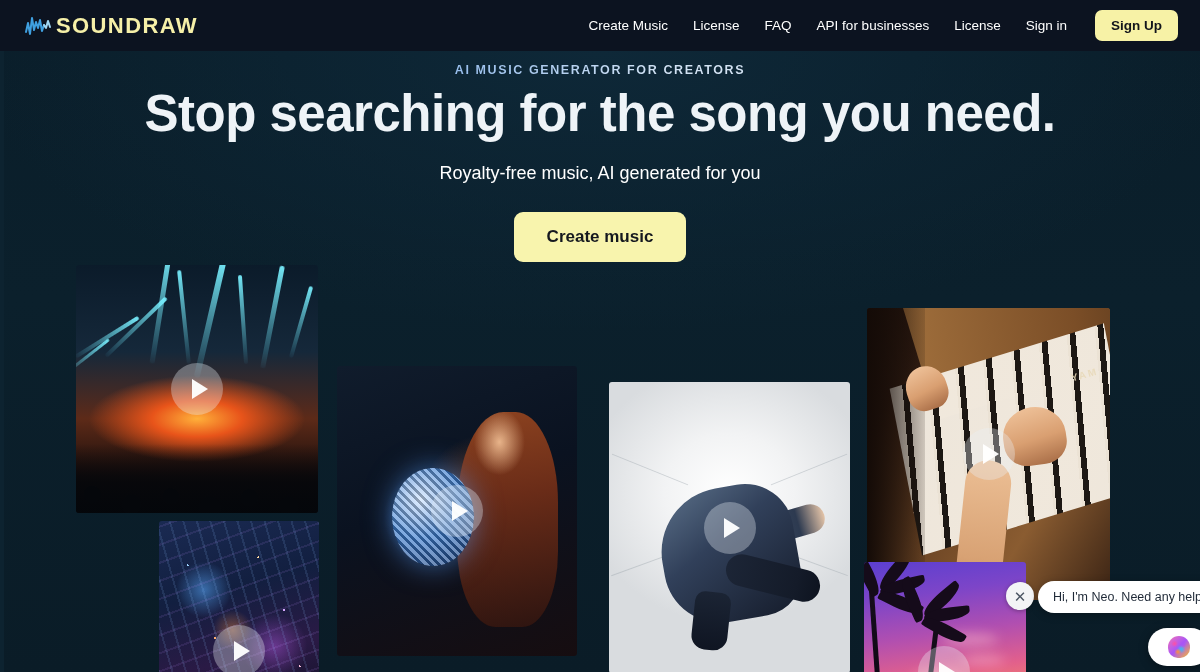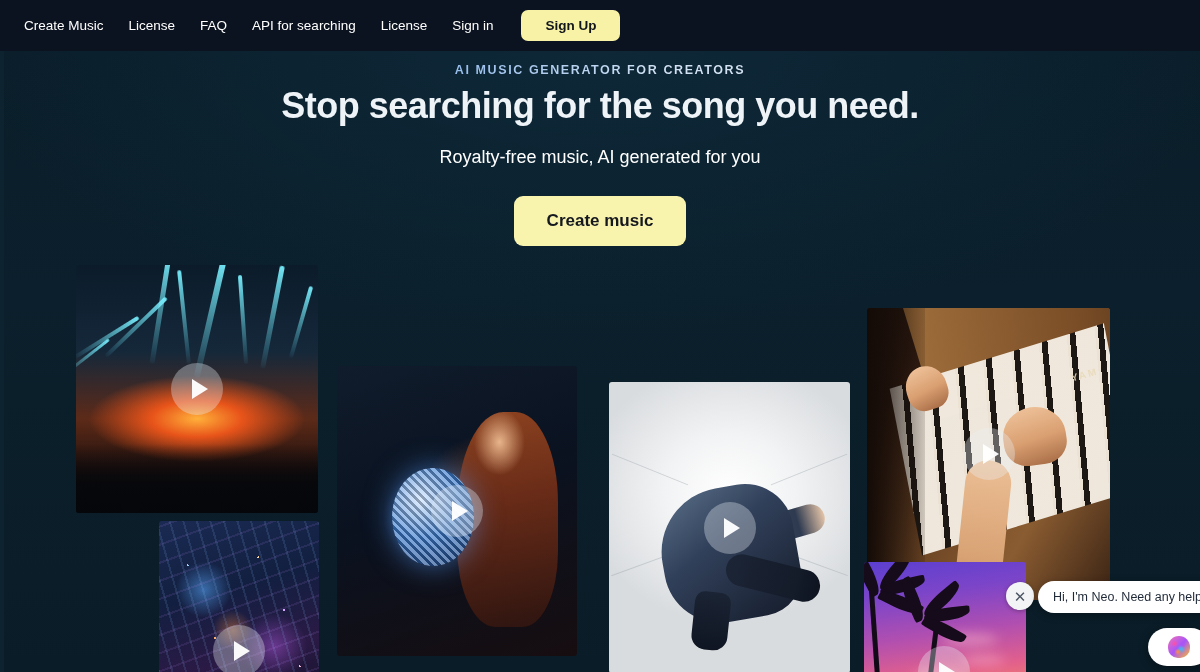--- a/index.html
+++ b/index.html
@@ -54,21 +54,21 @@
     white-space: nowrap;
     cursor: pointer;
   }
   .signup-btn {
     background: #f7f2a6;
     color: #12151c;
     font-size: 13.5px;
     font-weight: bold;
     border: none;
     border-radius: 7px;
-    padding: 8px 24px;
+    padding: 8px 16px;
     cursor: pointer;
     font-family: "Liberation Sans", sans-serif;
     margin-left: 3px;
   }
 
   
   .hero {
     position: absolute;
     top: 51px; left: 0;
     width: 1200px;
@@ -93,21 +93,21 @@
     font-weight: bold;
     letter-spacing: 1.6px;
     background: linear-gradient(90deg, #2d6fd6 0%, #6ea4e8 25%, #cfe0f2 55%, #eef3f8 100%);
     -webkit-background-clip: text;
     background-clip: text;
     color: transparent;
     margin-bottom: 10px;
   }
 
   .headline {
-    font-size: 36px;
+    font-size: 51px;
     font-weight: bold;
     color: #eef3f7;
     line-height: 1.05;
     letter-spacing: -0.5px;
   }
   .headline-line2 { display: block; }
 
   .subtitle {
     margin-top: 22px;
     font-size: 18px;
@@ -423,26 +423,35 @@
     width: 4px; height: 621px;
     background: #0d2330;
     z-index: 30;
   }
 </style>
 </head>
 <body>
 
 <div class="header">
 
+  <div class="logo">
+    <span>
+      <svg class="logo-mark" width="30" height="24" viewBox="0 0 30 24">
+        <path d="M2 18 L4 9 L6 20 L8 4 L10 16 L12 8 L14 14 L16 6 L18 17 L20 11" fill="none" stroke="#3fa0e0" stroke-width="2" stroke-linecap="round" stroke-linejoin="round"></path>
+        <path d="M20 11 L22 14 L24 7 L26 13" fill="none" stroke="#9fd6f2" stroke-width="2" stroke-linecap="round" stroke-linejoin="round"></path>
+      </svg>
+    </span>
+    <span class="logo-text">SOUNDRAW</span>
+  </div>
 
   <div class="nav">
     <a class="nav-link">Create Music</a>
     <a class="nav-link">License</a>
     <a class="nav-link">FAQ</a>
-    <a class="nav-link">API for searching</a>
+    <a class="nav-link">API for businesses</a>
     <a class="nav-link">License</a>
     <a class="nav-link">Sign in</a>
     <button class="signup-btn">Sign Up</button>
   </div>
 </div>
 
 <div class="hero">
 
   <div class="hero-content">
     <div class="eyebrow">AI MUSIC GENERATOR FOR CREATORS</div>

